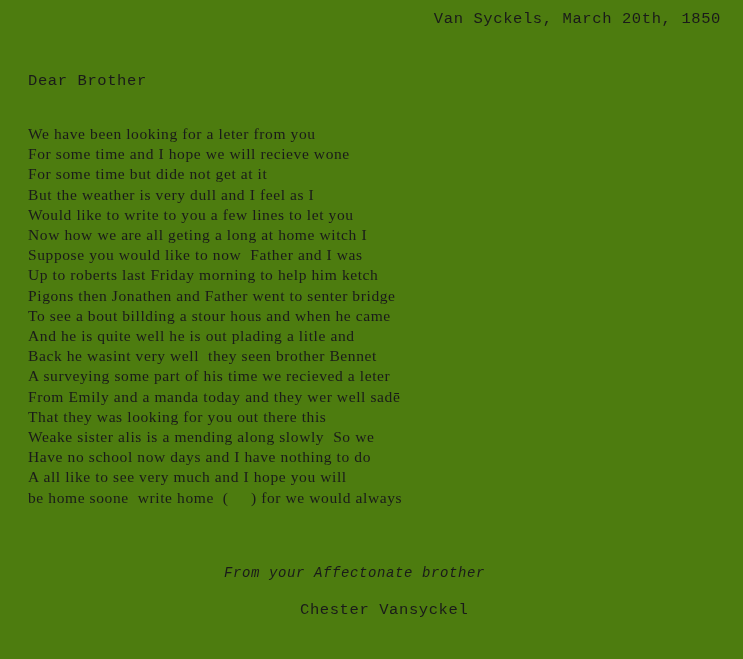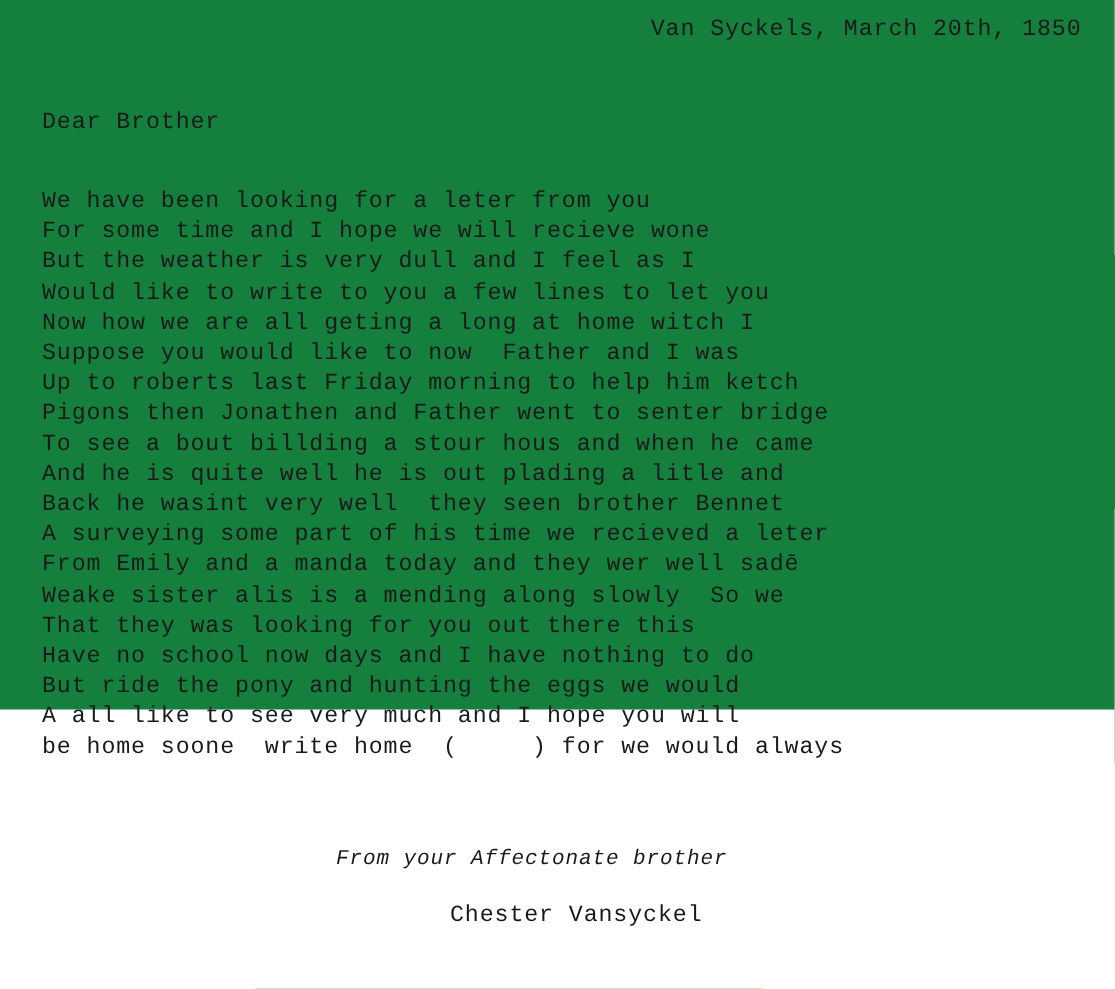--- a/index.html
+++ b/index.html
@@ -11,22 +11,22 @@
     width: 743px;
     height: 659px;
     font-family: "Liberation Mono", "DejaVu Sans Mono", monospace;
     color: #1a1a1a;
     position: relative;
     overflow: hidden;
   }
   .page {
     position: relative;
     width: 743px;
-    height: 473px;
-    background: #15803d;
+    height: 659px;
+    background: #4d7c0f;
   }
   .letter-date {
     position: absolute;
     top: 10px;
     right: 22px;
     font-size: 15.5px;
     letter-spacing: 0.6px;
     white-space: pre;
   }
   .salutation {
@@ -37,20 +37,21 @@
     letter-spacing: 0.6px;
     white-space: pre;
   }
   .body-block {
     position: absolute;
     top: 124px;
     left: 28px;
     font-size: 15.5px;
     line-height: 20.2px;
     letter-spacing: 0.6px;
+    font-family: Liberation Serif, serif;
   }
   .body-line {
     white-space: pre;
   }
   .closing {
     position: absolute;
     top: 565px;
     left: 224px;
     font-size: 14px;
     letter-spacing: 0.6px;
@@ -71,35 +72,35 @@
 
 <div class="page">
 
   <div class="letter-date">Van Syckels, March 20th, 1850</div>
 
   <div class="salutation">Dear Brother</div>
 
   <div class="body-block">
     <div class="body-line">We have been looking for a leter from you</div>
     <div class="body-line">For some time and I hope we will recieve wone</div>
+    <div class="body-line">For some time but dide not get at it</div>
     <div class="body-line">But the weather is very dull and I feel as I</div>
     <div class="body-line">Would like to write to you a few lines to let you</div>
     <div class="body-line">Now how we are all geting a long at home witch I</div>
     <div class="body-line">Suppose you would like to now  Father and I was</div>
     <div class="body-line">Up to roberts last Friday morning to help him ketch</div>
     <div class="body-line">Pigons then Jonathen and Father went to senter bridge</div>
     <div class="body-line">To see a bout billding a stour hous and when he came</div>
     <div class="body-line">And he is quite well he is out plading a litle and</div>
     <div class="body-line">Back he wasint very well  they seen brother Bennet</div>
     <div class="body-line">A surveying some part of his time we recieved a leter</div>
     <div class="body-line">From Emily and a manda today and they wer well sadē</div>
+    <div class="body-line">That they was looking for you out there this</div>
     <div class="body-line">Weake sister alis is a mending along slowly  So we</div>
-    <div class="body-line">That they was looking for you out there this</div>
     <div class="body-line">Have no school now days and I have nothing to do</div>
-    <div class="body-line">But ride the pony and hunting the eggs we would</div>
     <div class="body-line">A all like to see very much and I hope you will</div>
     <div class="body-line">be home soone  write home  (     ) for we would always</div>
   </div>
 
   <div class="closing">From your Affectonate brother</div>
 
   <div class="signature">Chester Vansyckel</div>
 
 </div>
 

